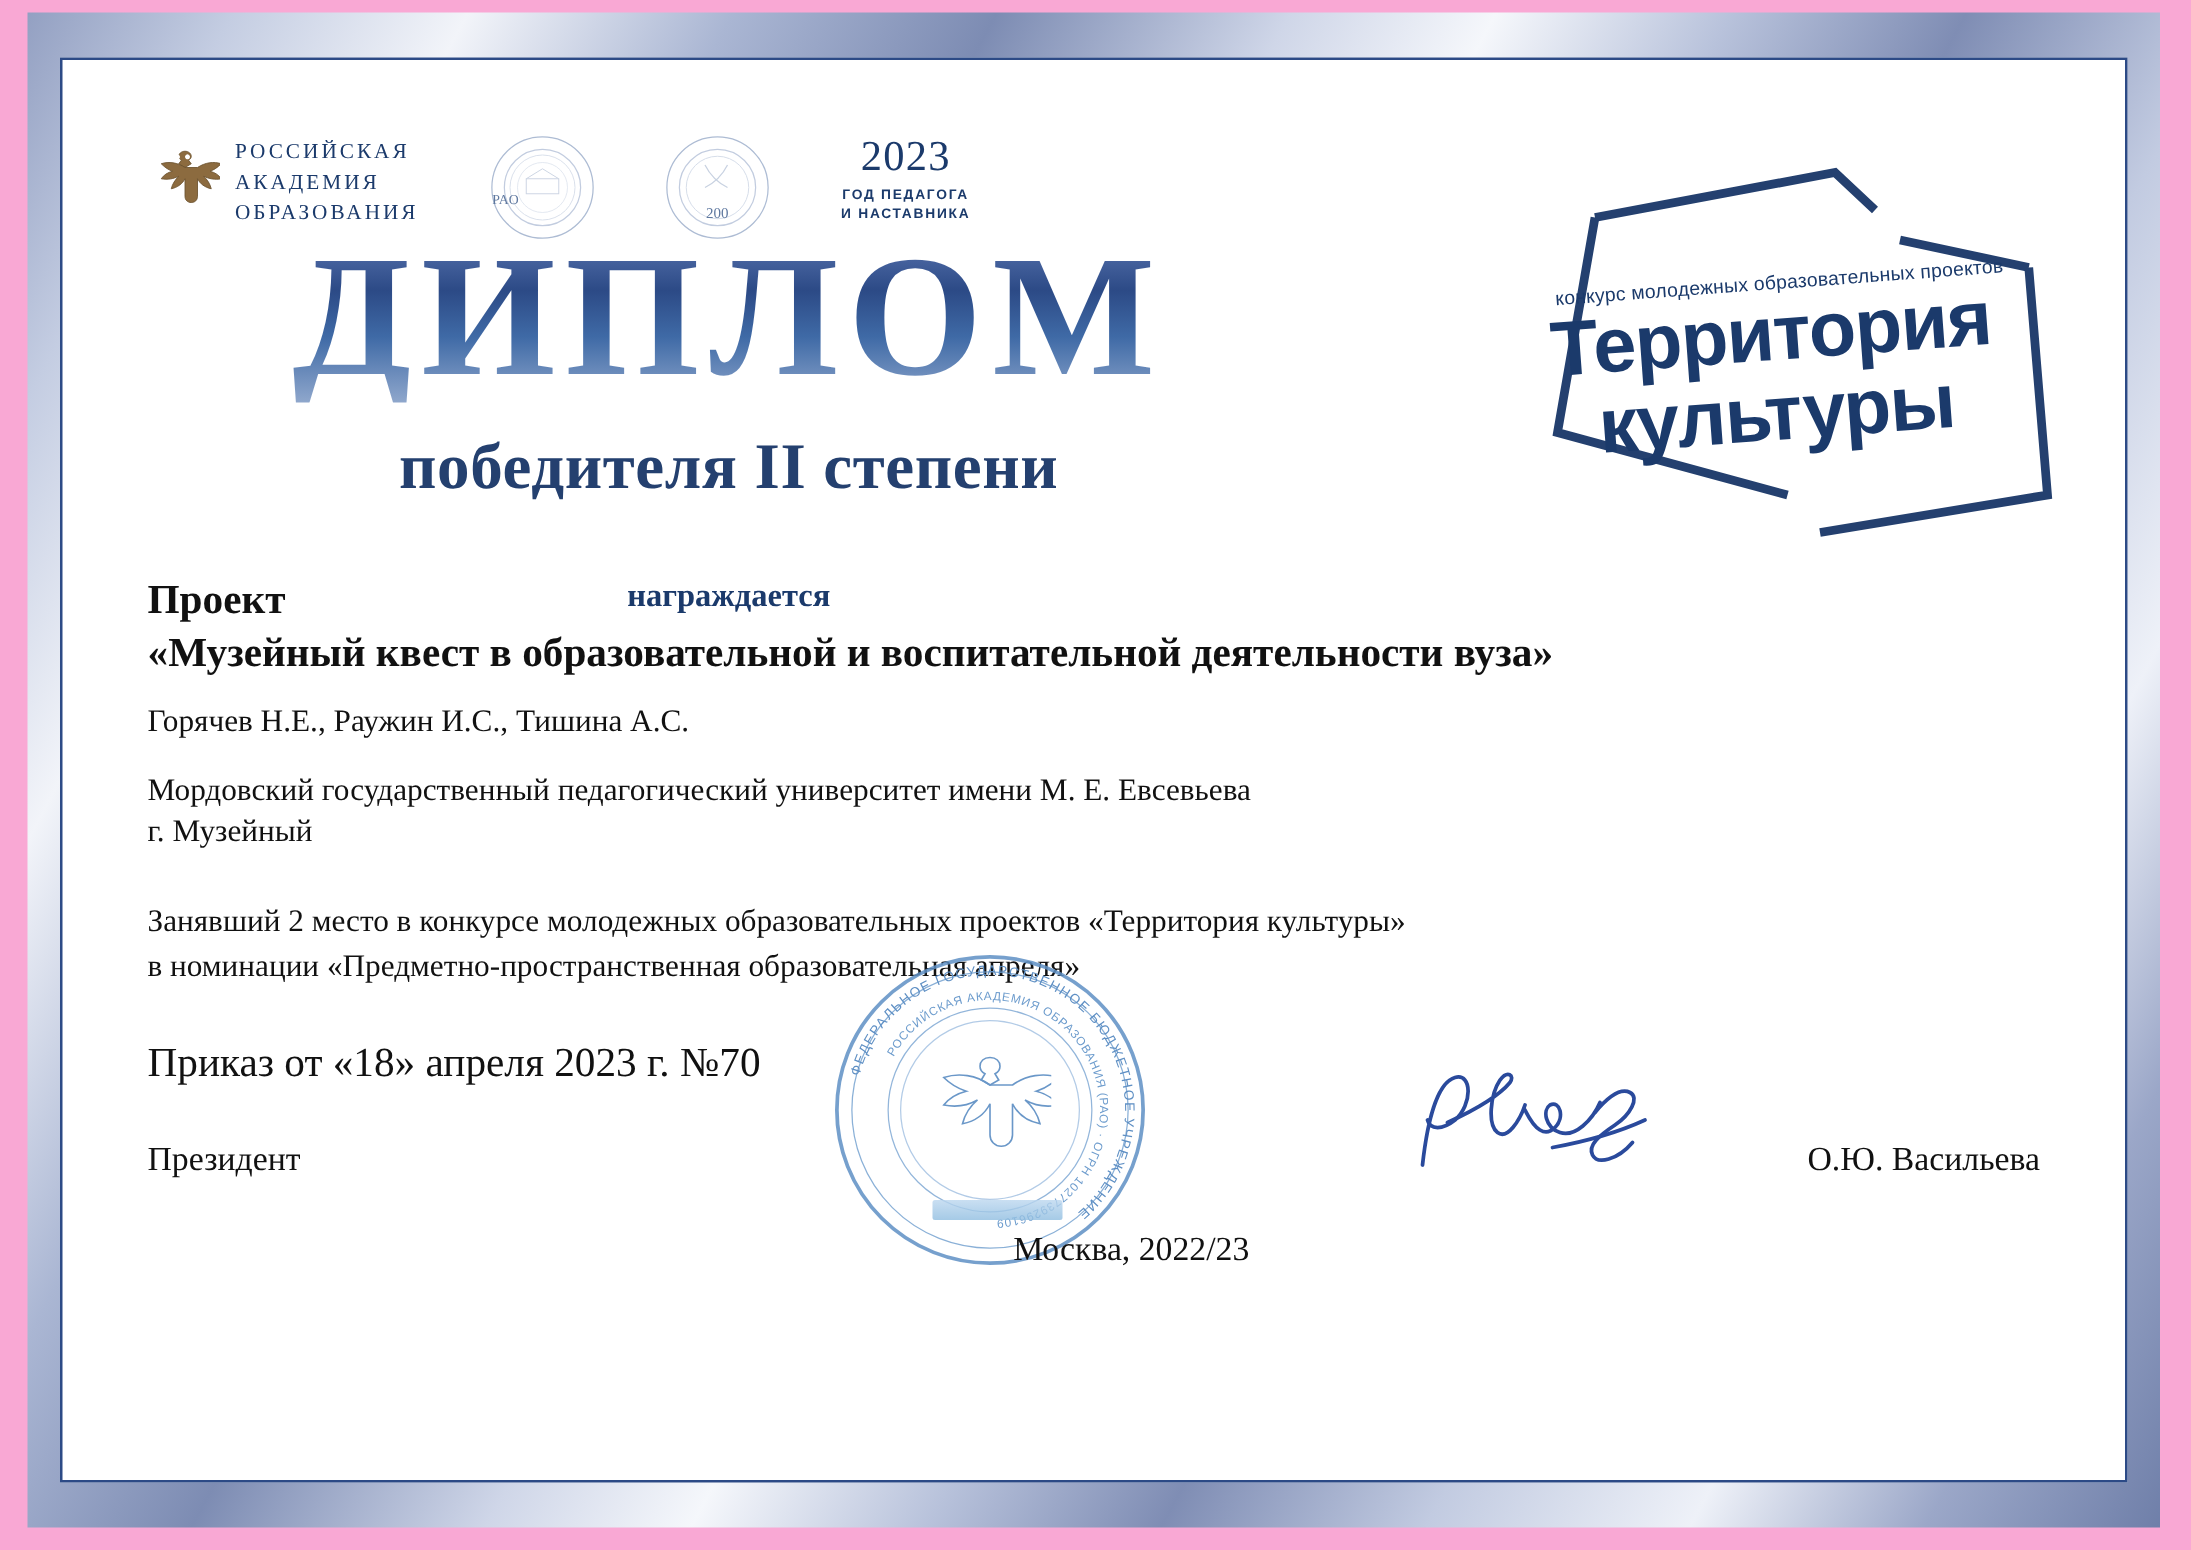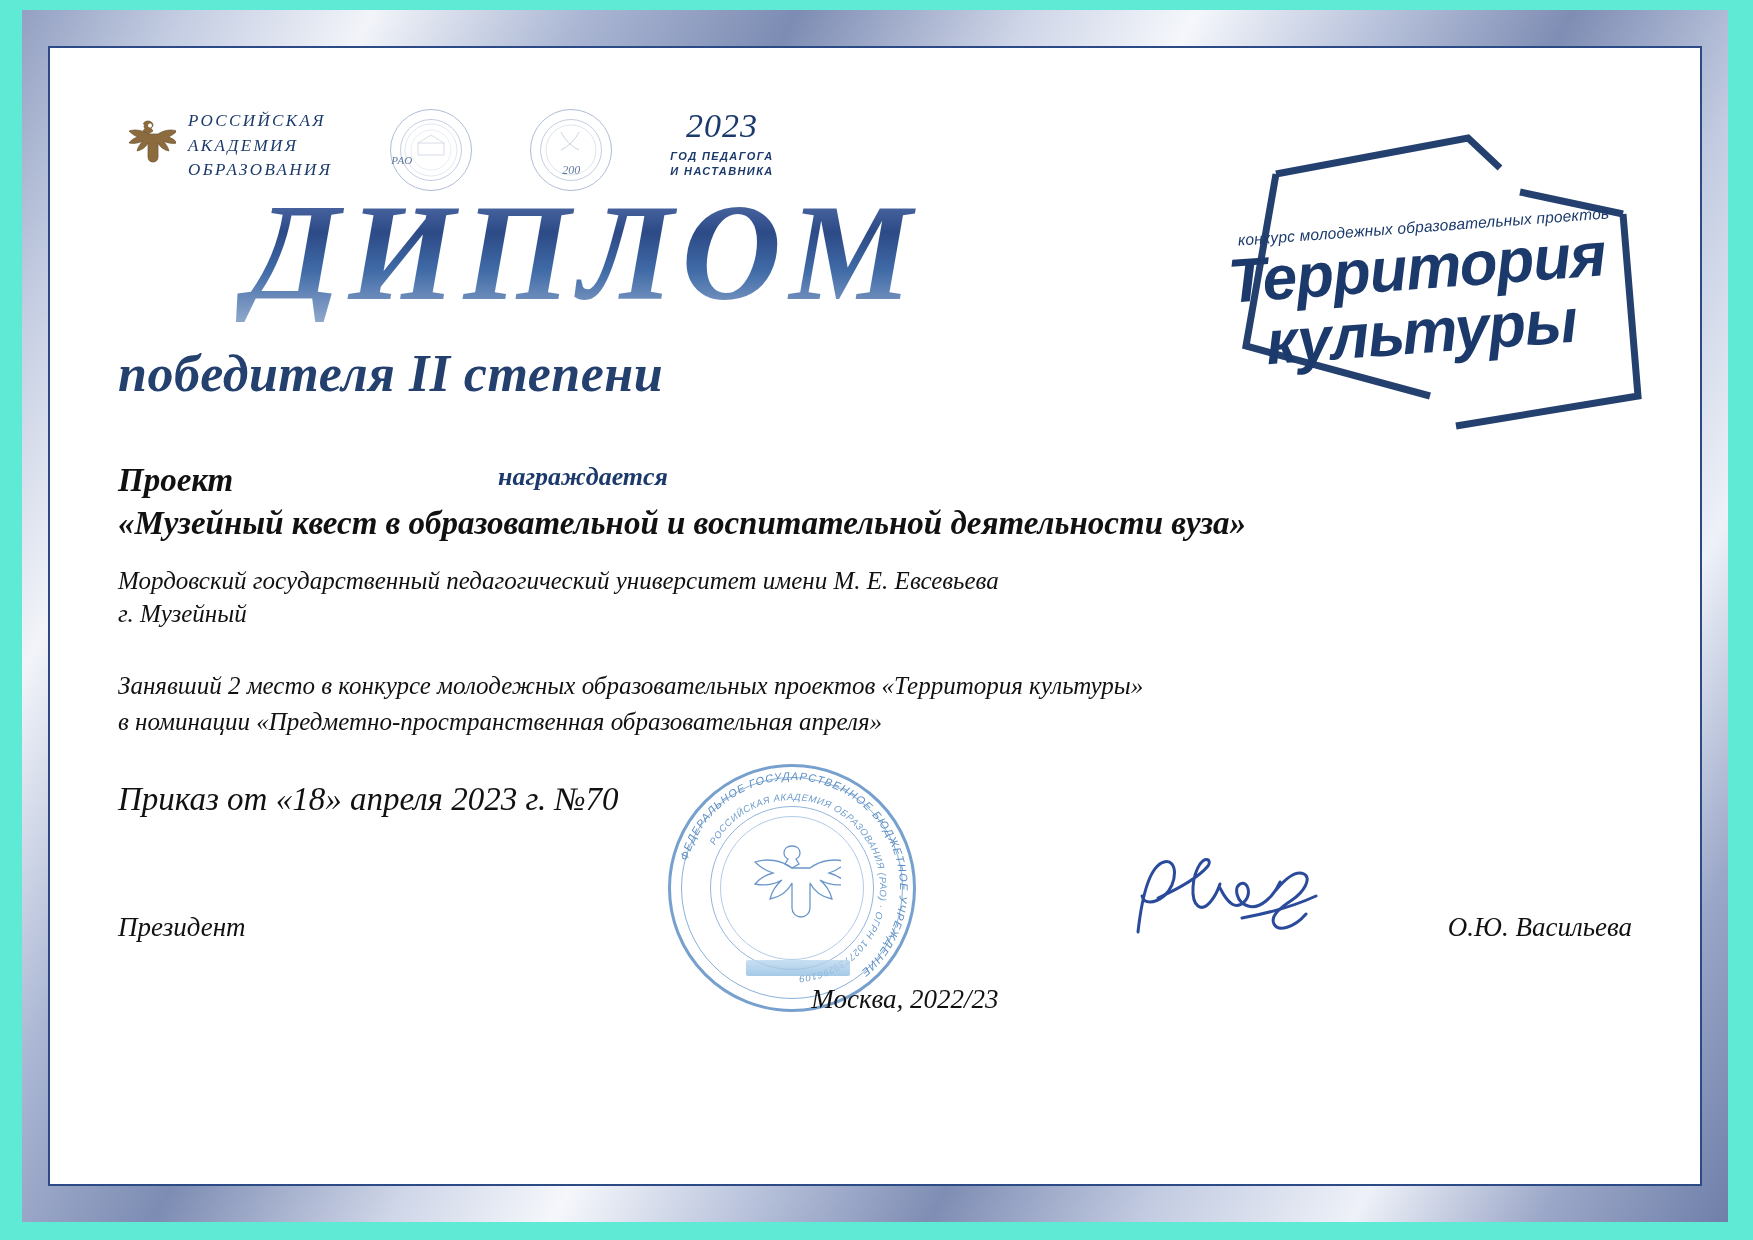--- a/index.html
+++ b/index.html
@@ -13,22 +13,21 @@
     font-family: "Liberation Serif", serif;
     overflow: hidden;
   }
 
   
   .certificate {
     position: relative;
     width: 1753px;
     height: 1240px;
     box-sizing: border-box;
-    background: #5eead4;
-    font-style: italic;
+    background: #f9a8d4;
   }
   .frame-outer {
     position: absolute;
     left: 22px;
     top: 10px;
     width: 1706px;
     height: 1212px;
     background:
       linear-gradient(115deg,
         #9aa6c6 0%,
@@ -178,21 +177,21 @@
     -webkit-background-clip: text;
     background-clip: text;
     color: transparent;
     -webkit-text-fill-color: transparent;
   }
   .degree {
     position: absolute;
     left: 62px;
     top: 290px;
     width: 930px;
-    text-align: left;
+    text-align: center;
     font-family: "Liberation Serif", serif;
     font-weight: bold;
     font-size: 52px;
     color: #24406f;
     letter-spacing: .5px;
   }
   .awarded {
     position: absolute;
     left: 62px;
     top: 360px;
@@ -463,20 +462,21 @@
       </div>
     </div>
 
     <div class="diploma-title">ДИПЛОМ</div>
     <div class="degree">победителя II степени</div>
     <div class="awarded">награждается</div>
 
     <div class="body-text">
       <div class="line-project">Проект</div>
       <div class="line-title">«Музейный квест в образовательной и воспитательной деятельности вуза»</div>
+      <div class="line-authors">Горячев Н.Е., Раужин И.С., Тишина А.С.</div>
       <div class="line-org">
         <div>Мордовский государственный педагогический университет имени М. Е. Евсевьева</div>
         <div>г. Музейный</div>
       </div>
       <div class="line-place">
         <div>Занявший 2 место в конкурсе молодежных образовательных проектов «Территория культуры»</div>
         <div>в номинации «Предметно-пространственная образовательная апреля»</div>
       </div>
       <div class="line-order">Приказ от «18» апреля 2023 г. №70</div>
     </div>

